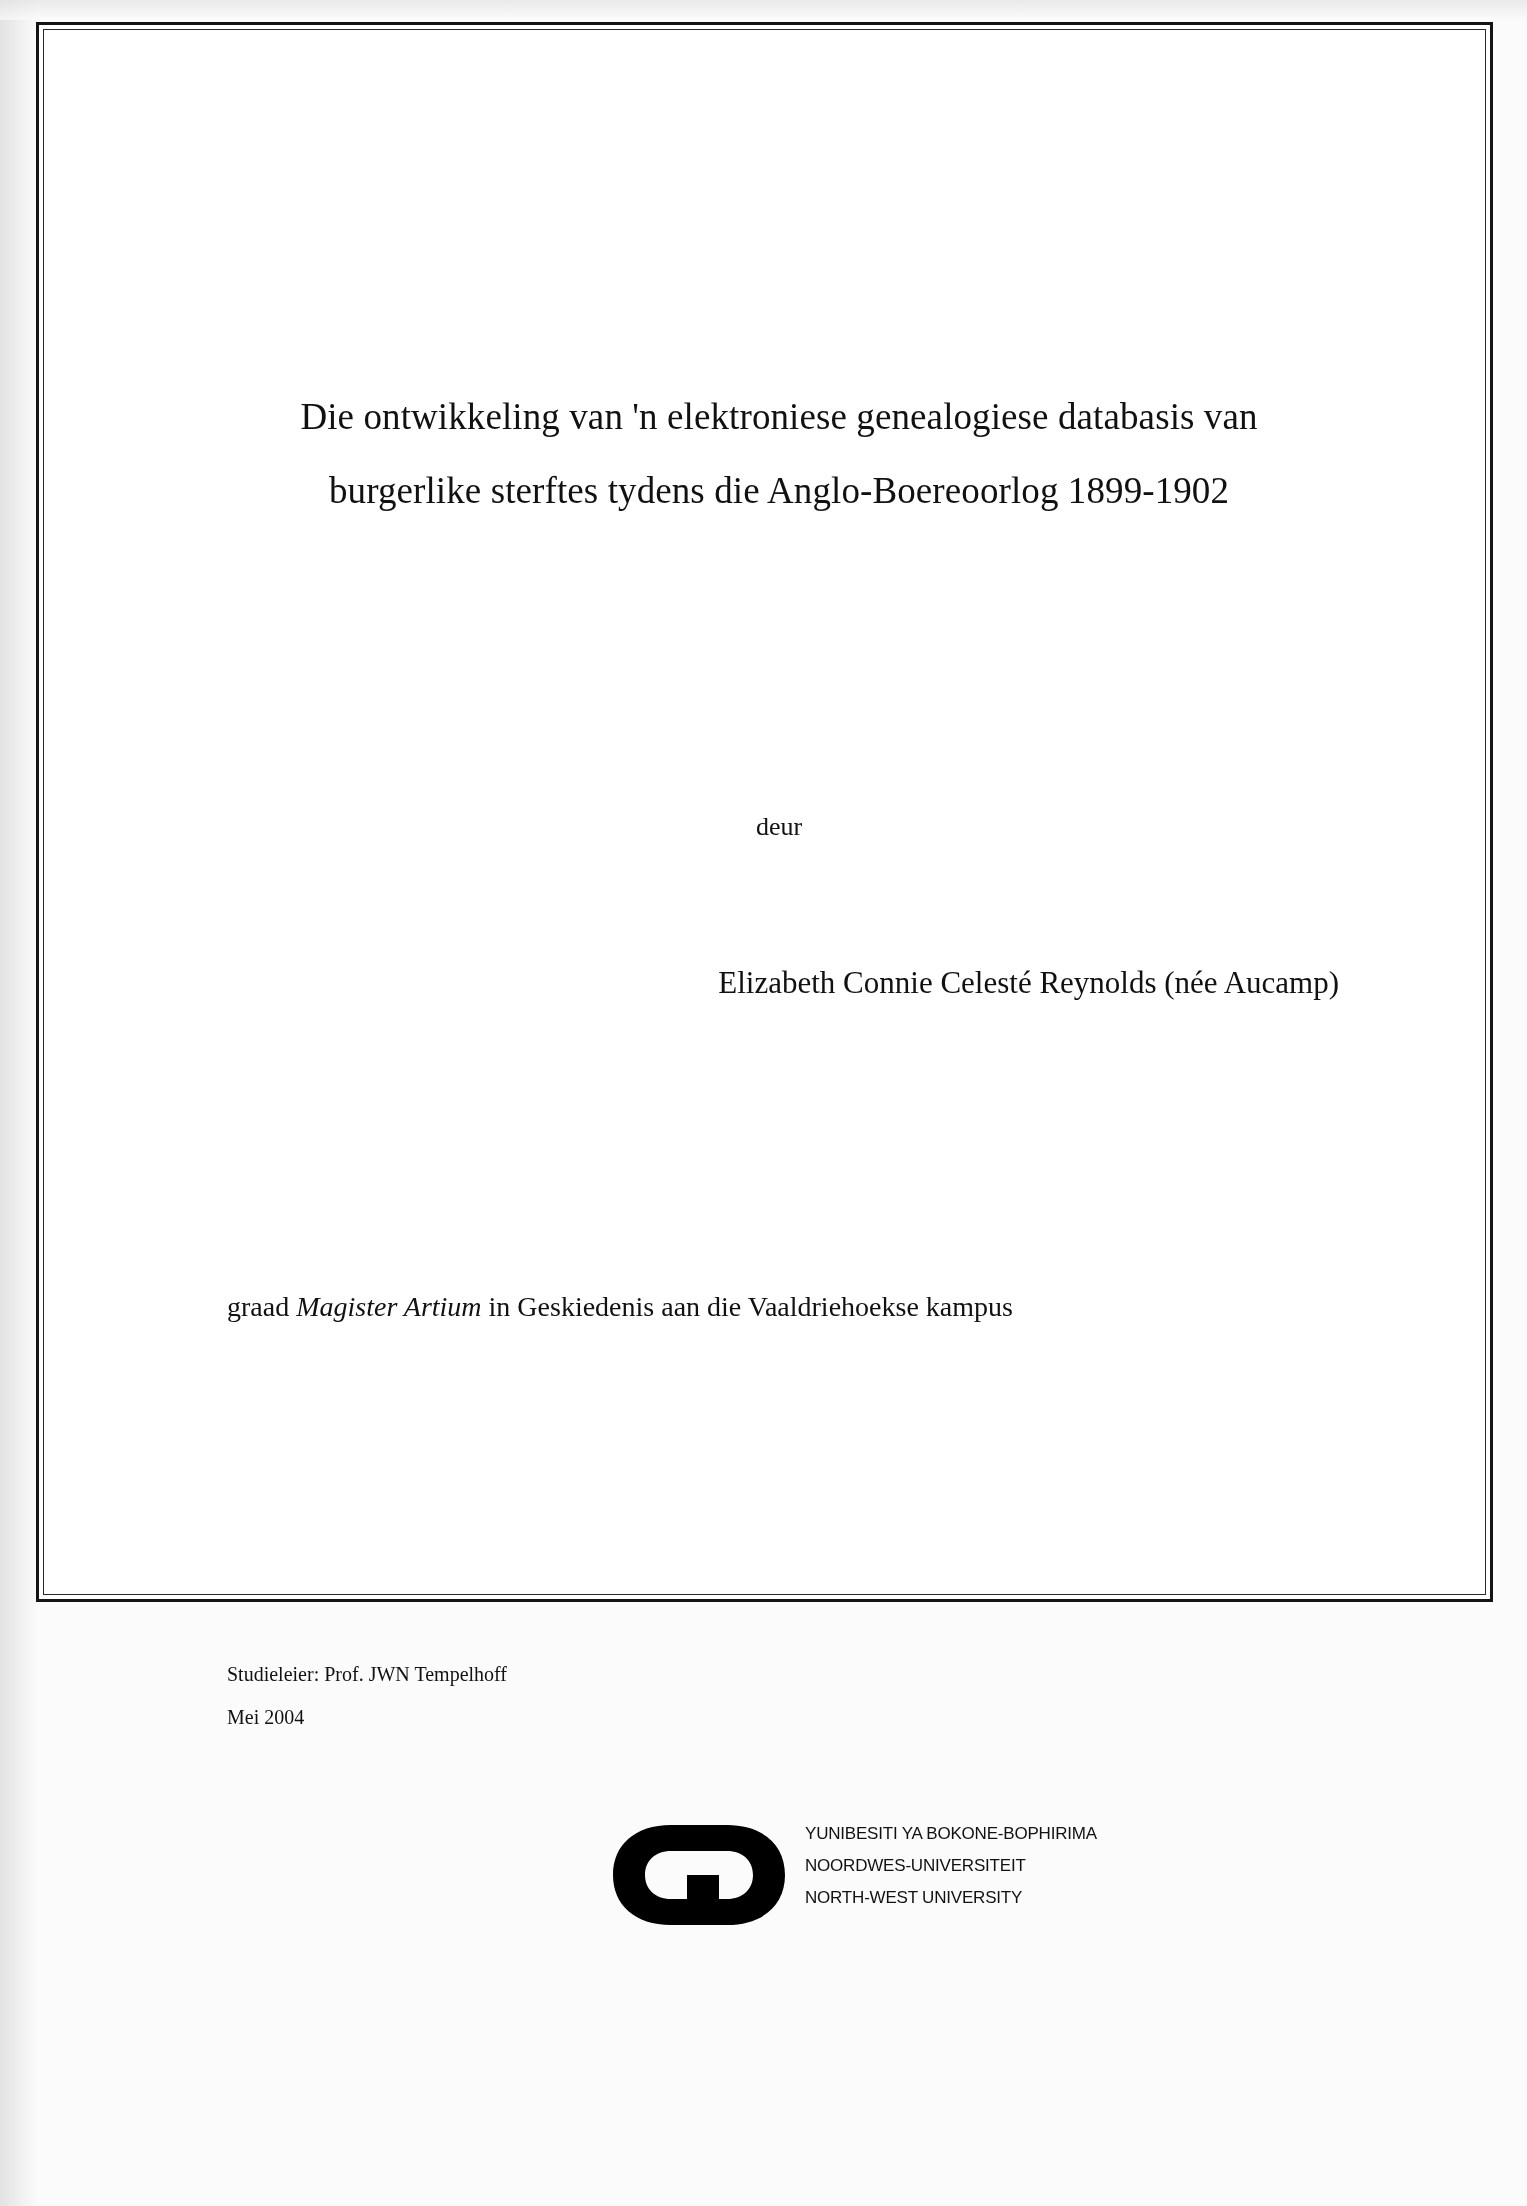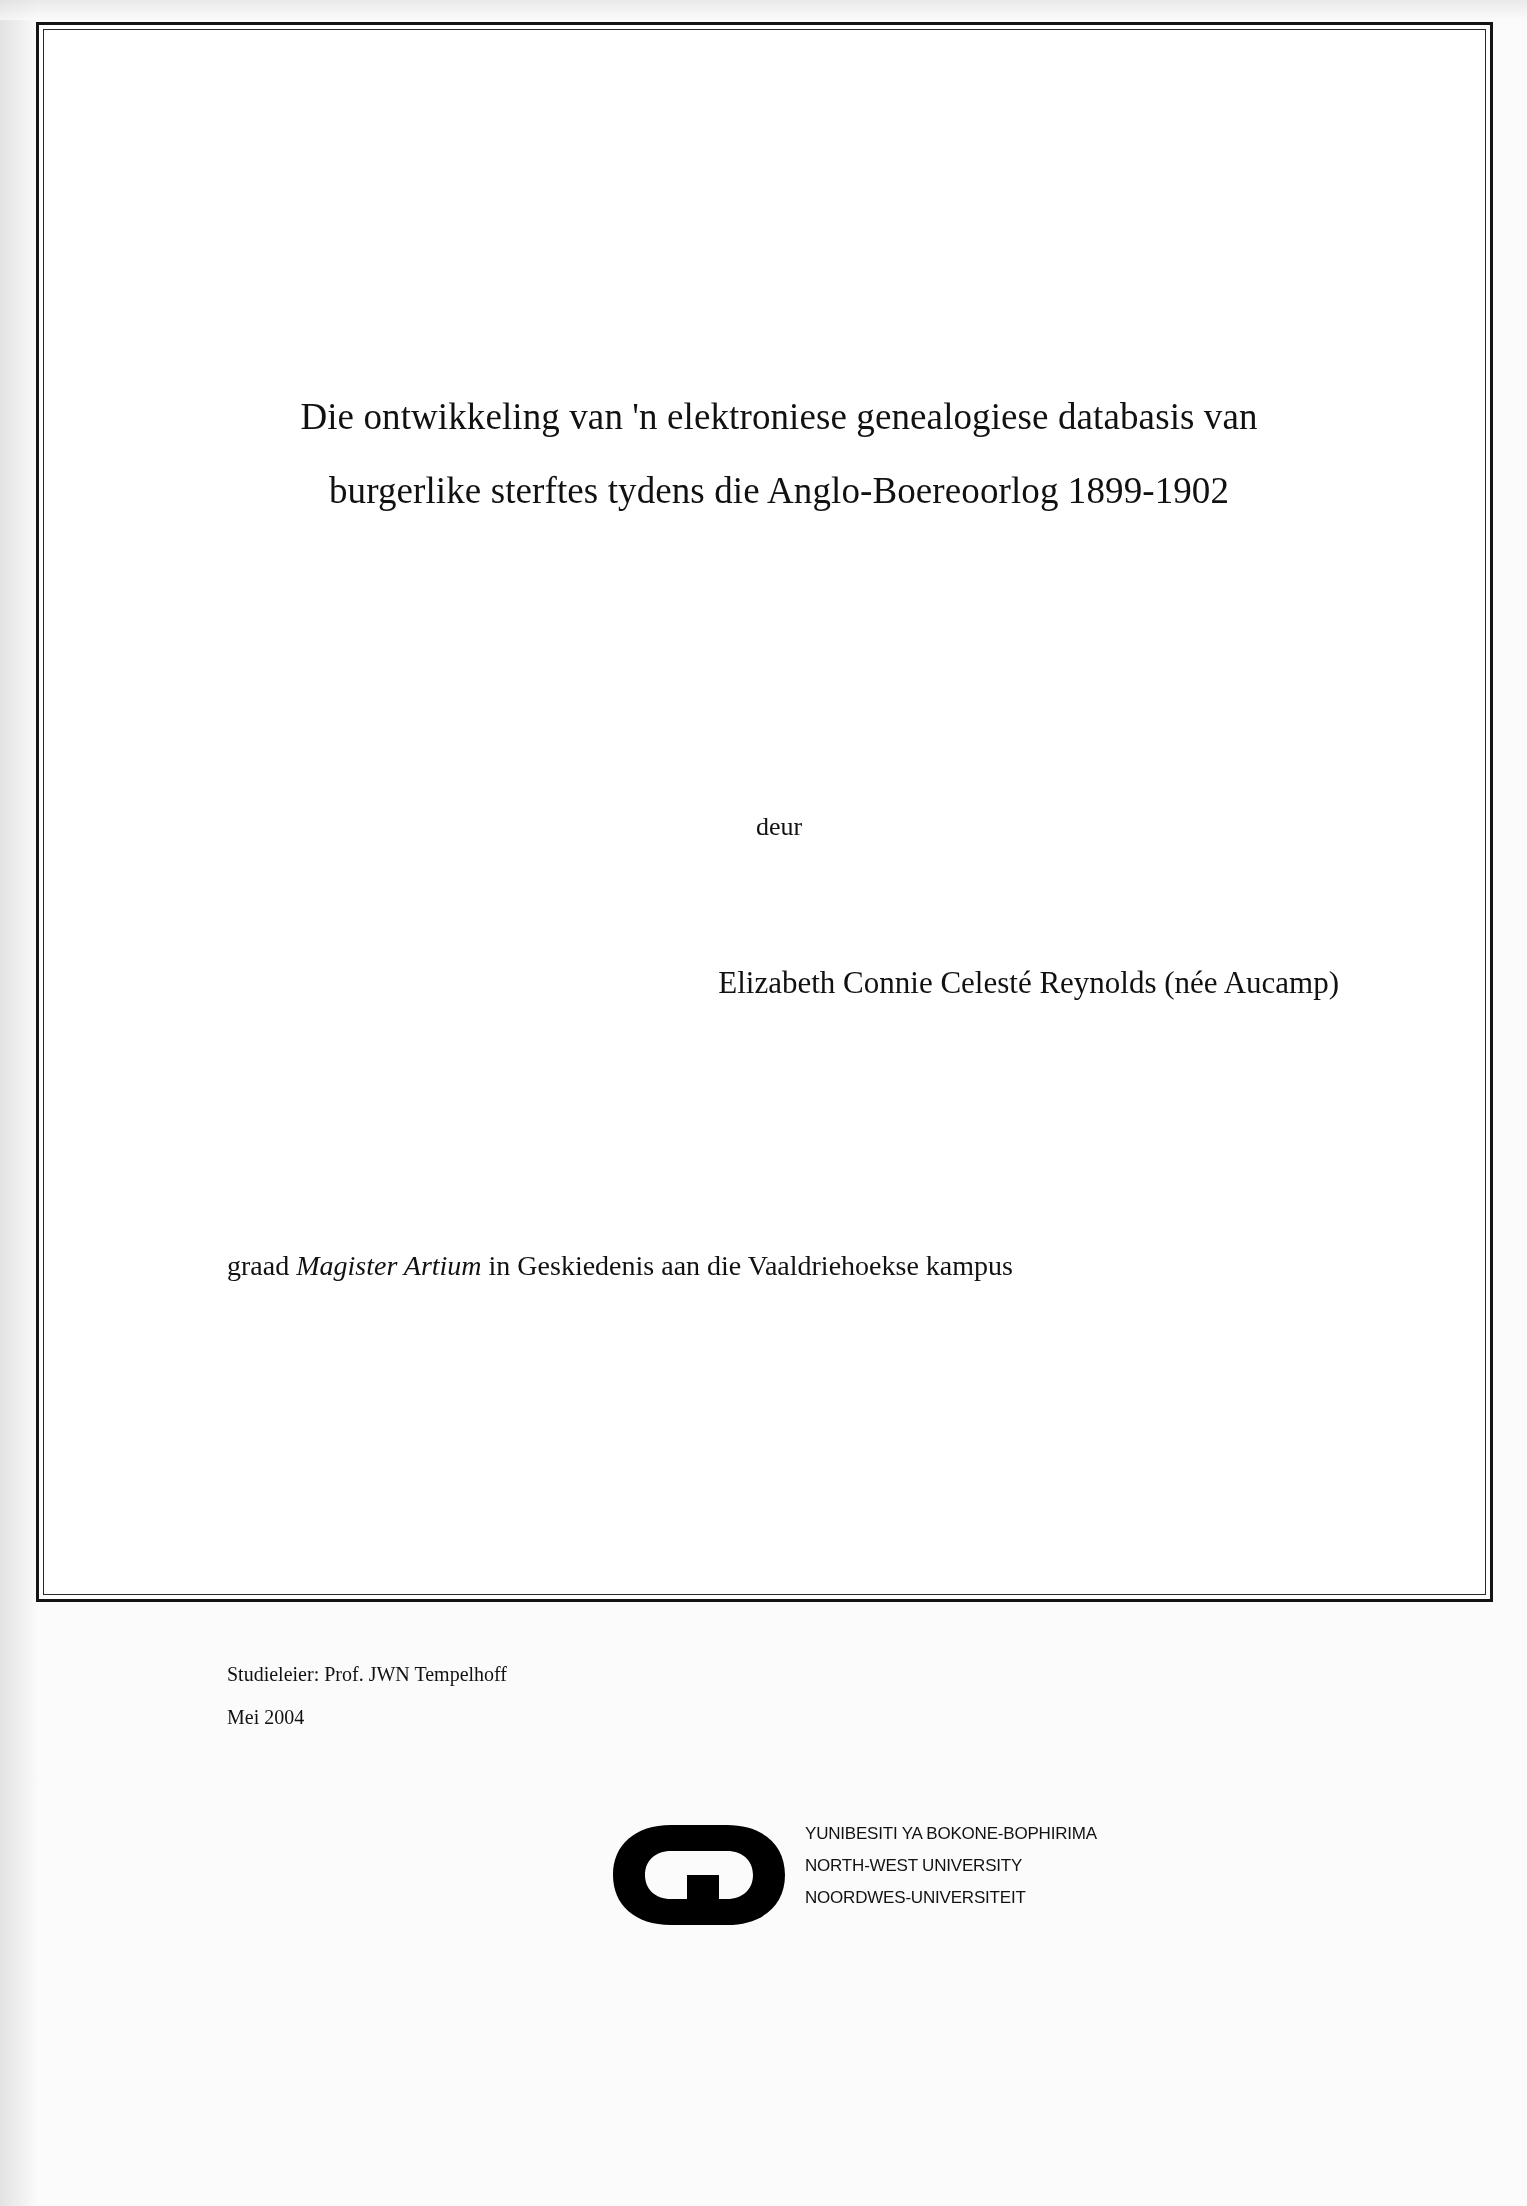--- a/index.html
+++ b/index.html
@@ -101,20 +101,21 @@
   }
   .statement .just-line {
     display: block;
     text-align: justify;
     text-align-last: justify;
     white-space: nowrap;
   }
   .statement .plain-line {
     display: block;
     text-align: left;
+    margin-top: 41px;
   }
   .statement i {
     font-style: italic;
   }
 
   
   .supervisor-block {
     position: absolute;
     top: 1628px;
     left: 38px;
@@ -226,20 +227,20 @@
                      L 110 56
                      L 78 56
                      L 78 106
                      L 118 106
                      C 154 106, 176 86, 176 56
                      C 176 26, 154 6, 118 6 Z" fill="#000000"></path>
           </svg>
         </div>
         <div class="logo-text">
           <span>YUNIBESITI YA BOKONE-BOPHIRIMA</span>
+          <span>NOORDWES-UNIVERSITEIT</span>
           <span>NORTH-WEST UNIVERSITY</span>
-          <span>NOORDWES-UNIVERSITEIT</span>
         </div>
       </div>
 
     </div>
   </div>
 </div>
 
 </body></html>

